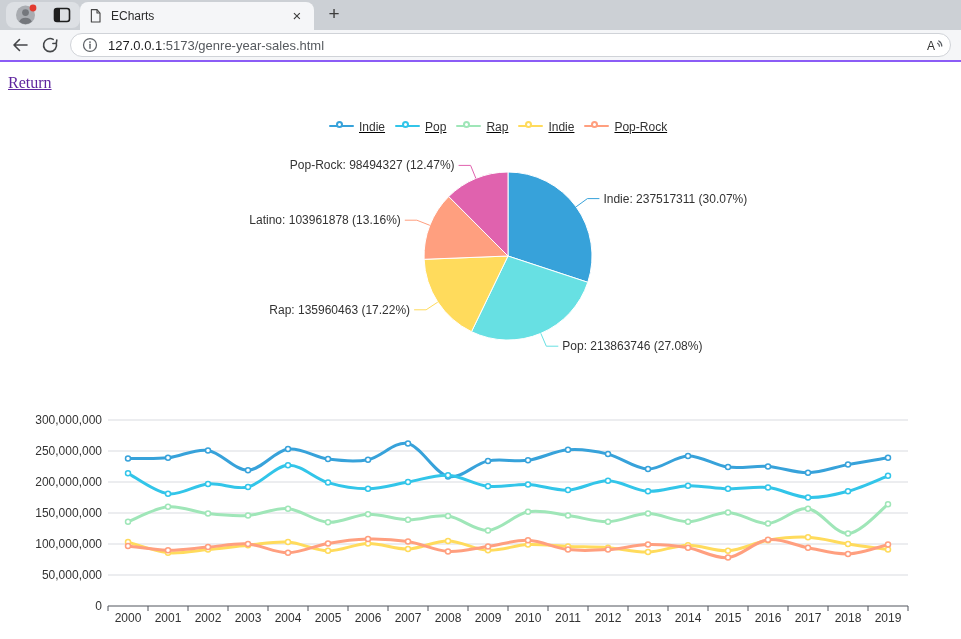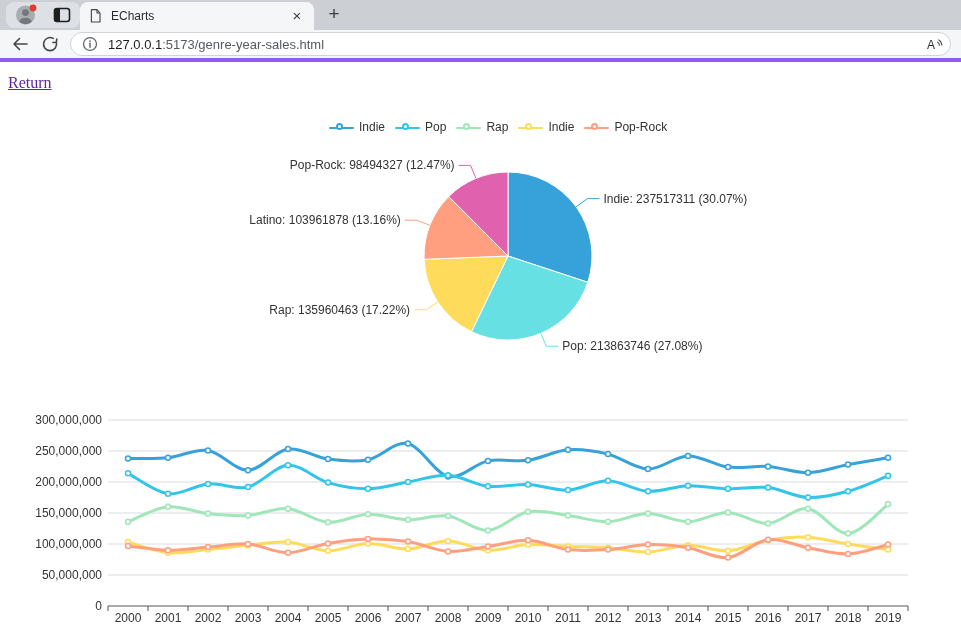--- a/index.html
+++ b/index.html
@@ -25,37 +25,37 @@
     border-radius:8px 8px 0 0; display:flex; align-items:center; padding:0 8px;
   }
   .tab-title { flex:1; margin-left:8px; font-size:12px; color:#2b2b2b; white-space:nowrap; overflow:hidden; }
   .tab-close { font-size:15px; color:#3c3c3c; width:18px; height:18px; line-height:16px;
     border-radius:4px; text-align:center; }
   .new-tab { margin:0 0 4px 8px; font-size:19px; color:#3c3c3c; width:24px; height:24px; }
 
   
   .nav-bar {
     height:32px; background:#f5f6f8; display:flex; align-items:center;
-    padding:0 10px; gap:10px; border-bottom:4px solid #8b5cf6;
+    padding:0 10px; gap:10px; border-bottom:2px solid #8b5cf6;
   }
   .url-pill {
     flex:1; height:24px; background:#fff; border:1px solid #d0d3d8; border-radius:12px;
     display:flex; align-items:center; padding:0 6px 0 10px; gap:9px;
   }
   .url-text { font-size:13px; color:#1d1d1f; flex:1; white-space:nowrap; }
   .url-text .path { color:#565a5f; }
 
   
   .page { position:relative; width:961px; height:576px; background:#fff; }
   .return-link {
     position:absolute; left:8px; top:12px; font-family:"Liberation Serif", serif;
     font-size:16px; color:#5f259f; text-decoration:underline; cursor:pointer;
   }
   .legend { position:absolute; left:329px; top:58px; display:flex; align-items:center; }
-  .legend-item { display:flex; align-items:flex-end; margin-right:10px; cursor:pointer; }
+  .legend-item { display:flex; align-items:flex-start; margin-right:10px; cursor:pointer;text-decoration:underline; }
   .legend-marker { position:relative; width:25px; height:12px; margin-right:5px; }
   .legend-marker .lm-line { position:absolute; left:0; top:5px; width:25px; height:2px; border-radius:1px; }
   .legend-marker .lm-dot { position:absolute; left:7px; top:1px; width:7px; height:7px;
     border-radius:50%; background:#fff; border-style:solid; border-width:2px; }
   .legend-label { font-size:12px; color:#333; }
   svg.chart { position:absolute; left:0; }
   #pieSvg { top:59px; }
   #lineSvg { top:337px; }
   svg text { font-family:"Liberation Sans", sans-serif; font-size:12px; fill:#333; }
 </style>

